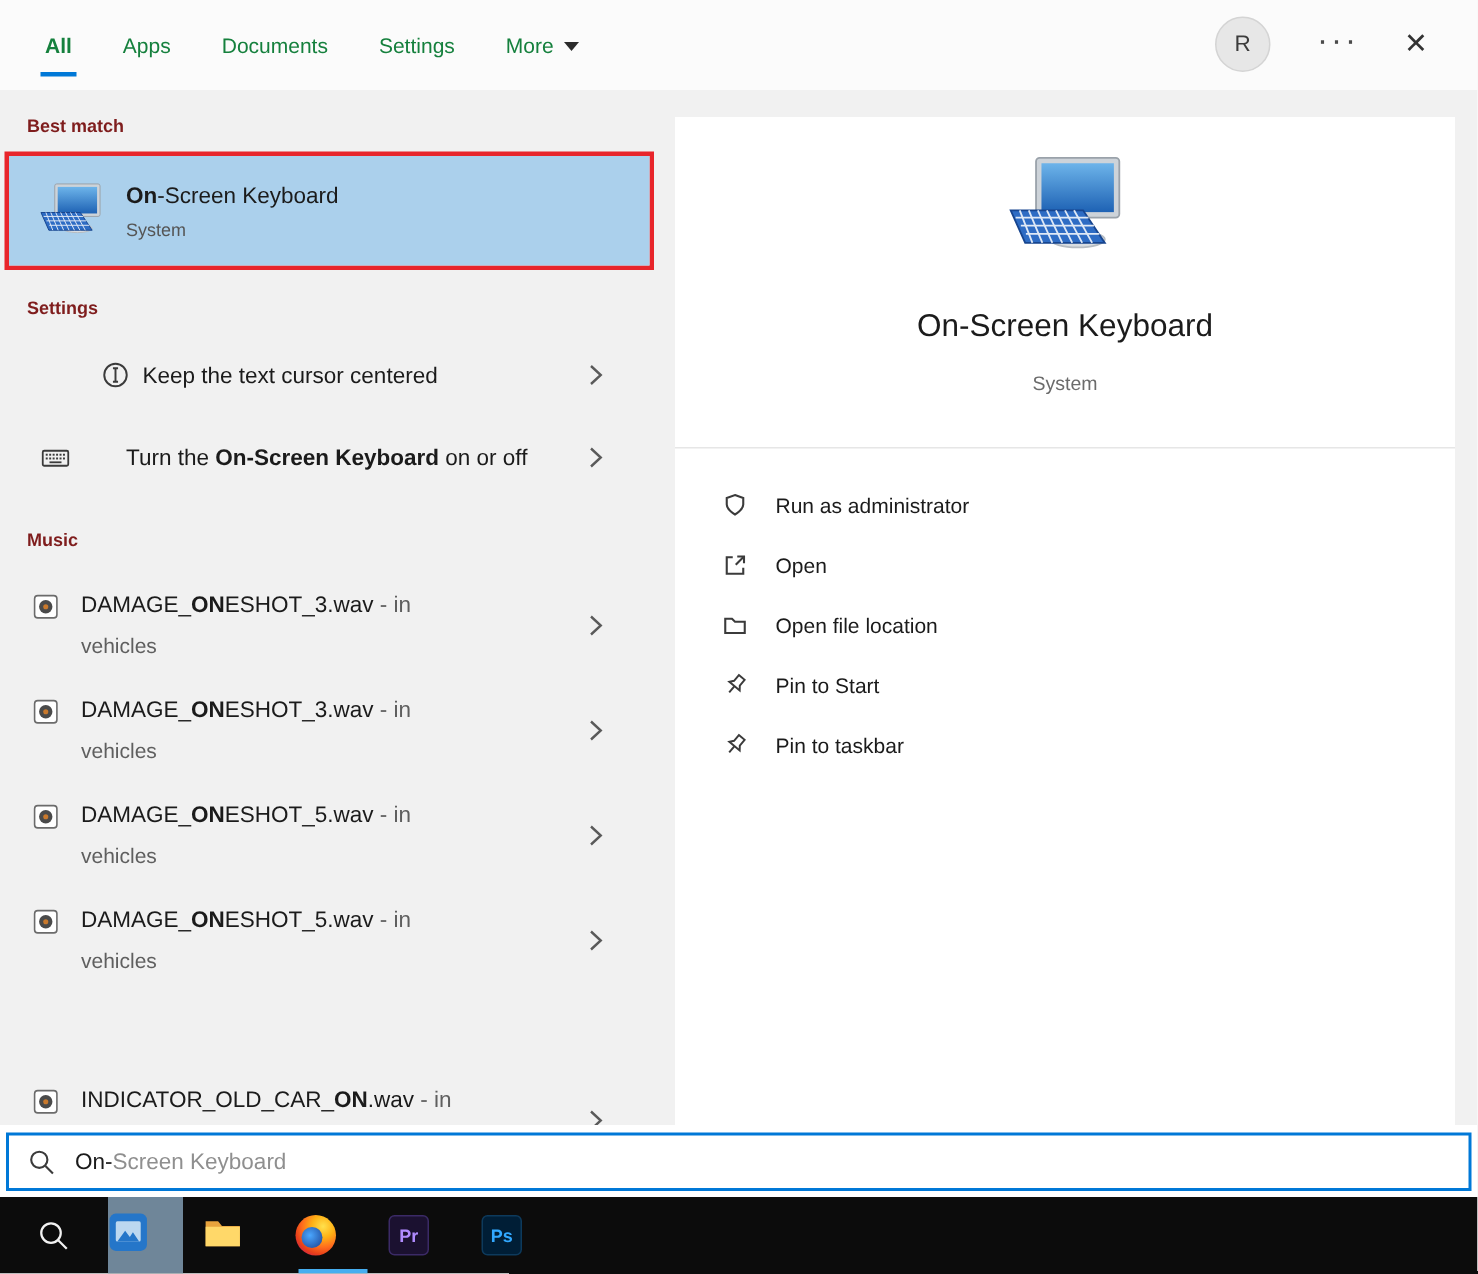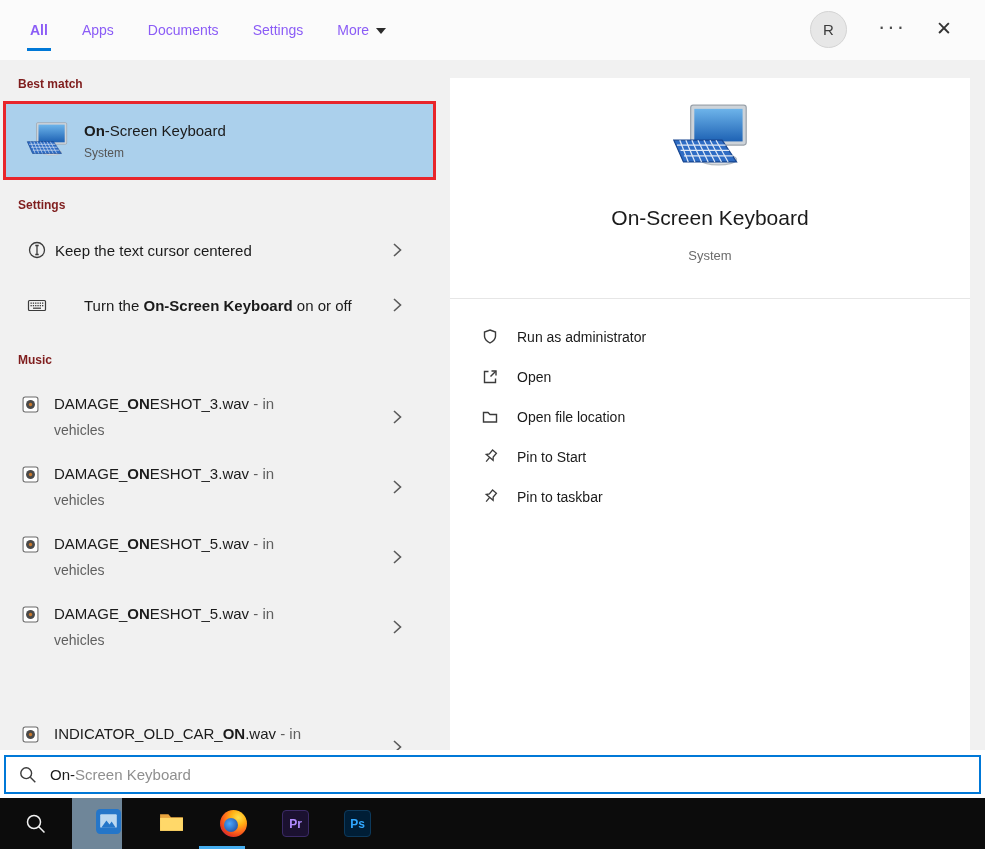--- a/index.html
+++ b/index.html
@@ -3,21 +3,21 @@
 <meta charset="utf-8">
 <style>
   * { margin:0; padding:0; box-sizing:border-box; }
   html,body { width:985px; height:849px; }
   body { font-family:"Liberation Sans","DejaVu Sans",sans-serif; background:#fff; position:relative; overflow:hidden; color:#1b1b1b; }
   .screen { position:absolute; inset:0; width:985px; height:849px; }
 
   
   .tabbar { position:absolute; top:0; left:0; width:985px; height:60px; background:#fbfbfb; }
   .tabs { position:absolute; left:30px; top:0; height:60px; display:flex; align-items:center; gap:34px; }
-  .tab { font-size:14px; color:#8b5cf6; position:relative; cursor:default; display:flex; align-items:center; gap:7px; }
+  .tab { font-size:14px; color:#15803d; position:relative; cursor:default; display:flex; align-items:center; gap:7px; }
   .tab.active { font-weight:700; }
   .tab.active::after { content:""; position:absolute; left:-3px; right:-3px; bottom:-13px; height:3px; background:#0078d7; }
   .caret-down { width:0; height:0; border-left:5px solid transparent; border-right:5px solid transparent; border-top:6px solid #2b2b2b; display:inline-block; margin-top:2px; }
   .avatar { position:absolute; left:810px; top:11px; width:37px; height:37px; border-radius:50%; background:#e7e7e7; border:1px solid #d4d4d4; display:flex; align-items:center; justify-content:center; font-size:15px; color:#3c3c3c; }
   .more-dots { position:absolute; left:876px; top:14px; width:32px; text-align:center; font-size:22px; color:#4a4a4a; letter-spacing:2px; }
   .close-btn { position:absolute; left:930px; top:17px; width:28px; text-align:center; font-size:19px; font-weight:300; color:#333; }
 
   
   .panel { position:absolute; top:60px; left:0; width:985px; height:690px; background:#f1f1f1; }
   .left { position:absolute; left:0; top:0; width:450px; height:690px; overflow:hidden; }
@@ -59,21 +59,21 @@
   
   .searchbar { position:absolute; top:755px; left:4px; width:977px; height:39px; background:#fff; border:2px solid #0078d7; display:flex; align-items:center; padding-left:13px; }
   .searchbar .mag { width:18px; height:18px; flex:0 0 18px; }
   .search-text { margin-left:13px; font-size:15px; }
   .typed { color:#1b1b1b; }
   .suggestion { color:#8f8f8f; }
 
   
   .taskbar { position:absolute; top:798px; left:0; width:985px; height:51px; background:#0c0c0c; }
   .tb-search { position:absolute; left:0; top:0; width:72px; height:51px; display:flex; align-items:center; justify-content:center; }
-  .tb-slot { position:absolute; top:0; width:50px; height:51px; display:flex; align-items:center; justify-content:flex-end; }
+  .tb-slot { position:absolute; top:0; width:50px; height:51px; display:flex; align-items:center; justify-content:flex-start; }
   .tb-slot.highlight { background:#6f8699; }
   .tb-indicator { position:absolute; left:199px; top:48px; width:46px; height:3px; background:#46aef0; }
   .app-pr, .app-ps { width:27px; height:27px; border-radius:4px; display:flex; align-items:center; justify-content:center; font-size:12px; font-weight:700; }
   .app-pr { background:#1b1130; color:#b18cff; border:1px solid #3b2a66; }
   .app-ps { background:#001e36; color:#31a8ff; border:1px solid #0d3a5c; }
   .firefox { width:27px; height:27px; border-radius:50%; background:radial-gradient(circle at 68% 28%, #ffe14d 0%, #ffb114 28%, #ff6d1d 52%, #e8401a 70%, #b5007f 100%); position:relative; }
   .firefox::after { content:""; position:absolute; left:4px; top:8px; width:14px; height:14px; border-radius:50%; background:radial-gradient(circle at 40% 40%, #4aa7ff, #1b3f8f); }
 </style>
 </head>
 <body>
@@ -132,21 +132,21 @@
           </span>
           <div class="bm-text">
             <div class="bm-title"><span class="b">On</span><span>-Screen Keyboard</span></div>
             <div class="bm-sub">System</div>
           </div>
         </div>
       </div>
 
       <div class="sec-header" style="top:138px;">Settings</div>
 
-      <div class="srow" style="top:168px;height:44px;">
+      <div class="srow" style="top:168px;height:44px;padding-left:40px;">
         <span class="sicon">
           <svg viewBox="0 0 20 20" width="20" height="20">
               <g fill="none" stroke="#3b3b3b" stroke-width="1.3">
             <circle cx="10" cy="10" r="7.5"></circle>
                 <line x1="10" y1="5.5" x2="10" y2="14.5"></line>
                 <path d="M8.3 5.5 H11.7 M8.3 14.5 H11.7"></path>
               </g>
             </svg>
         </span>
         <div class="stext"><span>Keep the text cursor centered</span><span class="b"></span><span></span></div>

